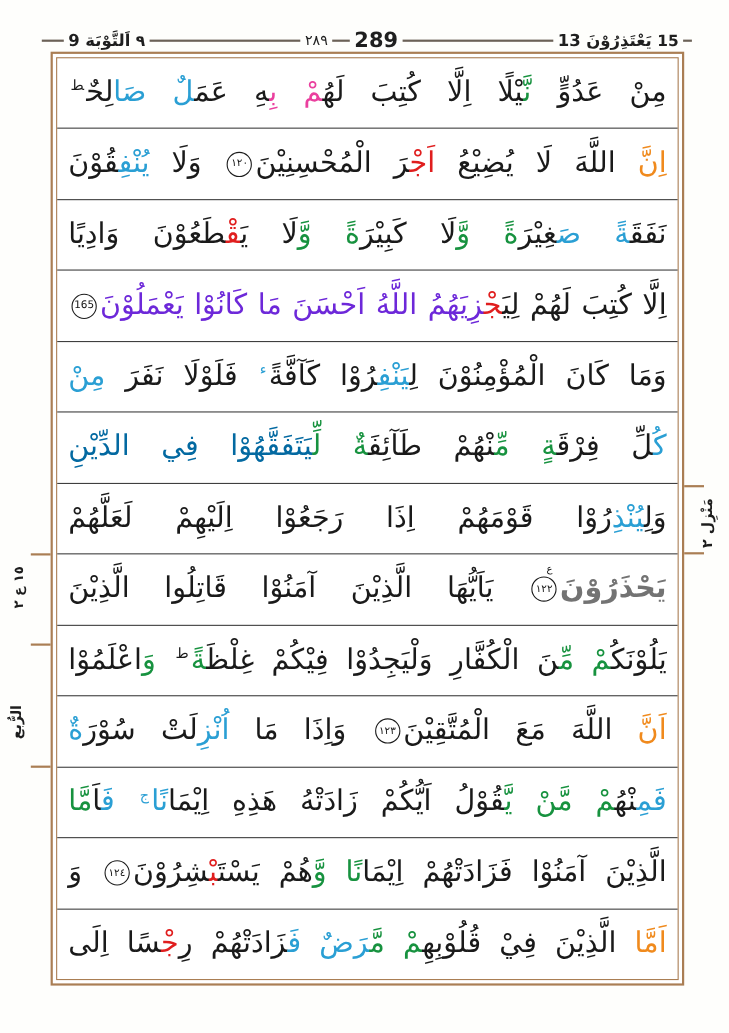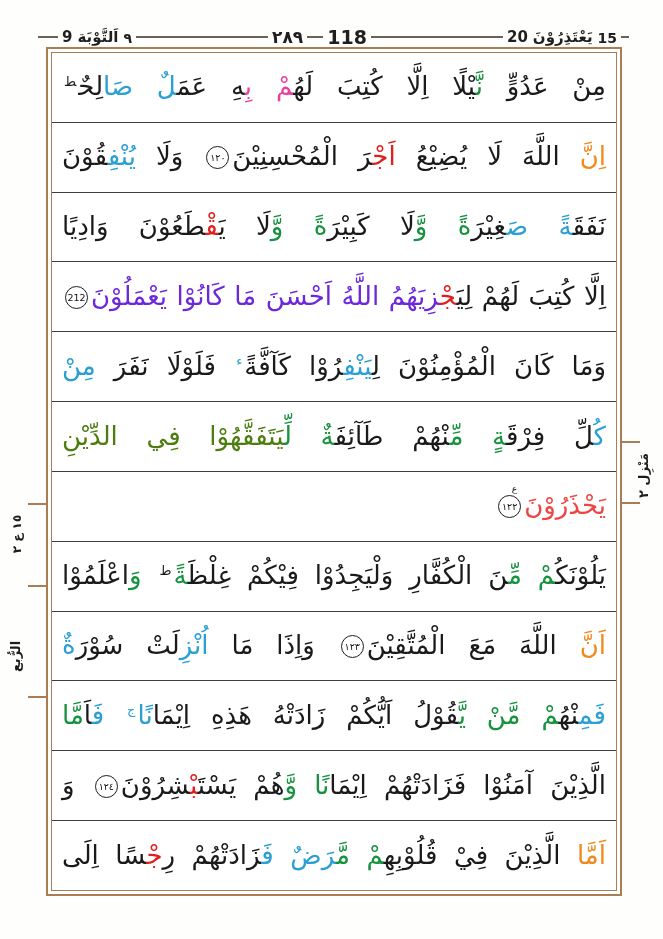--- a/index.html
+++ b/index.html
@@ -6,21 +6,21 @@
   .page{position:relative;width:663px;height:939px;background:#fefefc;overflow:hidden;
         font-family:"DejaVu Sans",sans-serif;}
 
   
   .header{position:absolute;top:24px;left:34px;right:30px;height:26px;
           display:flex;align-items:center;direction:ltr;color:#1f1f1f;}
   .hgrp{display:flex;align-items:flex-end;gap:5px;white-space:nowrap;}
   .h-name{font-size:15px;font-weight:bold;direction:rtl;}
   .h-latin{font-size:15px;font-weight:bold;}
   .h-arabic{font-size:14px;font-weight:bold;}
-  .pg-arabic{font-size:17px;font-weight:bold;}
+  .pg-arabic{font-size:13px;font-weight:normal;}
   .pg-latin{font-size:19px;font-weight:bold;}
   .leader{height:2px;background:#6b6157;flex:1;margin:0 4px;}
   .leader.fixed{flex:0 0 20px;}
   .leader.tiny{flex:0 0 8px;}
   .leader.mid{flex:0 0 16px;}
 
   
   .frame{position:absolute;left:46px;top:47px;width:576px;height:849px;
          border:2.5px solid #aa7e54;padding:3px;box-sizing:border-box;background:#fff;}
   .frame-inner{height:100%;box-sizing:border-box;border:1.5px solid #aa7e54;
@@ -60,52 +60,55 @@
   <div class="header">
     <span class="leader fixed"></span>
     <span class="hgrp">
       <span class="h-latin">9</span>
       <span class="h-name">اَلتَّوْبَة</span>
       <span class="h-arabic">٩</span>
     </span>
     <span class="leader"></span>
     <span class="pg-arabic">٢٨٩</span>
     <span class="leader mid"></span>
-    <span class="pg-latin">118</span>
+    <span class="pg-latin">289</span>
     <span class="leader"></span>
     <span class="hgrp">
-      <span class="h-latin">20</span>
+      <span class="h-latin">13</span>
       <span class="h-name">يَعْتَذِرُوْنَ</span>
       <span class="h-arabic">15</span>
     </span>
     <span class="leader tiny"></span>
   </div>
 
   <div class="frame">
     <div class="frame-inner">
         <div class="line">
           <div class="line-text"><span style="color: rgb(26, 26, 26);">مِنْ عَدُوٍّ </span><span style="color: rgb(23, 146, 63);">نَّ</span><span style="color: rgb(26, 26, 26);">يْلًا اِلَّا كُتِبَ لَهُ</span><span style="color: rgb(234, 63, 158);">مْ بِ</span><span style="color: rgb(26, 26, 26);">هِ عَمَ</span><span style="color: rgb(42, 159, 212);">لٌ صَا</span><span style="color: rgb(26, 26, 26);">لِحٌ</span><span class="stop" style="color: rgb(26, 26, 26);">ط</span></div>
         </div>
         <div class="line">
           <div class="line-text"><span style="color: rgb(240, 138, 29);">اِنَّ</span><span style="color: rgb(26, 26, 26);"> اللَّهَ لَا يُضِيْعُ </span><span style="color: rgb(224, 30, 30);">اَجْ</span><span style="color: rgb(26, 26, 26);">رَ الْمُحْسِنِيْنَ</span><span class="ayah-m">١٢٠</span><span style="color: rgb(26, 26, 26);"> وَلَا </span><span style="color: rgb(42, 159, 212);">يُنْفِ</span><span style="color: rgb(26, 26, 26);">قُوْنَ</span></div>
         </div>
         <div class="line">
           <div class="line-text"><span style="color: rgb(26, 26, 26);">نَفَقَ</span><span style="color: rgb(42, 159, 212);">ةً صَ</span><span style="color: rgb(26, 26, 26);">غِيْرَ</span><span style="color: rgb(23, 146, 63);">ةً وَّ</span><span style="color: rgb(26, 26, 26);">لَا كَبِيْرَ</span><span style="color: rgb(23, 146, 63);">ةً وَّ</span><span style="color: rgb(26, 26, 26);">لَا يَ</span><span style="color: rgb(224, 30, 30);">قْ</span><span style="color: rgb(26, 26, 26);">طَعُوْنَ وَادِيًا</span></div>
         </div>
         <div class="line">
-          <div class="line-text"><span style="color: rgb(26, 26, 26);">اِلَّا كُتِبَ لَهُمْ لِيَ</span><span style="color: rgb(224, 30, 30);">جْ</span><span style="color: #6d28d9;">زِيَهُمُ اللَّهُ اَحْسَنَ مَا كَانُوْا يَعْمَلُوْنَ</span><span class="ayah-m">212</span></div>
+          <div class="line-text"><span style="color: rgb(26, 26, 26);">اِلَّا كُتِبَ لَهُمْ لِيَ</span><span style="color: rgb(224, 30, 30);">جْ</span><span style="color: #6d28d9;">زِيَهُمُ اللَّهُ اَحْسَنَ مَا كَانُوْا يَعْمَلُوْنَ</span><span class="ayah-m">165</span></div>
         </div>
         <div class="line">
           <div class="line-text"><span style="color: rgb(26, 26, 26);">وَمَا كَانَ الْمُؤْمِنُوْنَ لِ</span><span style="color: rgb(42, 159, 212);">يَنْفِ</span><span style="color: rgb(26, 26, 26);">رُوْا كَآفَّةً</span><span class="stop" style="color: rgb(42, 159, 212);">ء</span><span style="color: rgb(26, 26, 26);"> فَلَوْلَا نَفَرَ </span><span style="color: rgb(42, 159, 212);">مِنْ</span></div>
         </div>
         <div class="line">
-          <div class="line-text"><span style="color: rgb(42, 159, 212);">كُ</span><span style="color: rgb(26, 26, 26);">لِّ فِرْقَ</span><span style="color: rgb(23, 146, 63);">ةٍ مِّ</span><span style="color: rgb(26, 26, 26); margin-top: 24px;">نْهُمْ طَآئِفَ</span><span style="color: rgb(23, 146, 63);">ةٌ لِّ</span><span style="color: #4d7c0f;">يَتَفَقَّهُوْا فِي الدِّيْنِ</span></div>
+          <div class="line-text"><span style="color: rgb(42, 159, 212);">كُ</span><span style="color: rgb(26, 26, 26);">لِّ فِرْقَ</span><span style="color: rgb(23, 146, 63);">ةٍ مِّ</span><span style="color: rgb(26, 26, 26); margin-top: 24px;">نْهُمْ طَآئِفَ</span><span style="color: rgb(23, 146, 63);">ةٌ لِّ</span><span style="color: #0369a1;">يَتَفَقَّهُوْا فِي الدِّيْنِ</span></div>
         </div>
         <div class="line">
-          <div class="line-text"><span style="color: #ef4444;">يَحْذَرُوْنَ</span><span class="ayah-m">١٢٢<span class="sup">ع</span></span></div>
+          <div class="line-text"><span style="color: rgb(26, 26, 26);">وَلِ</span><span style="color: rgb(42, 159, 212);">يُنْذِ</span><span style="color: rgb(26, 26, 26);">رُوْا قَوْمَهُمْ اِذَا رَجَعُوْا اِلَيْهِمْ لَعَلَّهُمْ</span></div>
+        </div>
+        <div class="line">
+          <div class="line-text"><span style="color: #737373; font-weight: bold;">يَحْذَرُوْنَ</span><span class="ayah-m">١٢٢<span class="sup">ع</span></span><span style="color: rgb(26, 26, 26);"> يَاَيُّهَا الَّذِيْنَ آمَنُوْا قَاتِلُوا الَّذِيْنَ</span></div>
         </div>
         <div class="line">
           <div class="line-text"><span style="color: rgb(26, 26, 26);">يَلُوْنَكُ</span><span style="color: rgb(23, 146, 63);">مْ مِّ</span><span style="color: rgb(26, 26, 26);">نَ الْكُفَّارِ وَلْيَجِدُوْا فِيْكُمْ غِلْظَ</span><span style="color: rgb(23, 146, 63);">ةً</span><span class="stop" style="color: rgb(26, 26, 26);">ط</span><span style="color: rgb(23, 146, 63);"> وَ</span><span style="color: rgb(26, 26, 26);">اعْلَمُوْا</span></div>
         </div>
         <div class="line">
           <div class="line-text"><span style="color: rgb(240, 138, 29);">اَنَّ</span><span style="color: rgb(26, 26, 26);"> اللَّهَ مَعَ الْمُتَّقِيْنَ</span><span class="ayah-m">١٢٣</span><span style="color: rgb(26, 26, 26);"> وَاِذَا مَا </span><span style="color: rgb(42, 159, 212);">اُنْزِ</span><span style="color: rgb(26, 26, 26);">لَتْ سُوْرَ</span><span style="color: rgb(42, 159, 212);">ةٌ</span></div>
         </div>
         <div class="line">
           <div class="line-text"><span style="color: rgb(42, 159, 212);">فَمِ</span><span style="color: rgb(26, 26, 26);">نْهُ</span><span style="color: rgb(23, 146, 63);">مْ مَّنْ يَّ</span><span style="color: rgb(26, 26, 26);">قُوْلُ اَيُّكُمْ زَادَتْهُ هَذِهِ اِيْمَا</span><span style="color: rgb(42, 159, 212);">نًا</span><span class="stop" style="color: rgb(42, 159, 212);">ج</span><span style="color: rgb(42, 159, 212);"> فَ</span><span style="color: rgb(26, 26, 26);">اَ</span><span style="color: rgb(23, 146, 63);">مَّا</span></div>
         </div>

